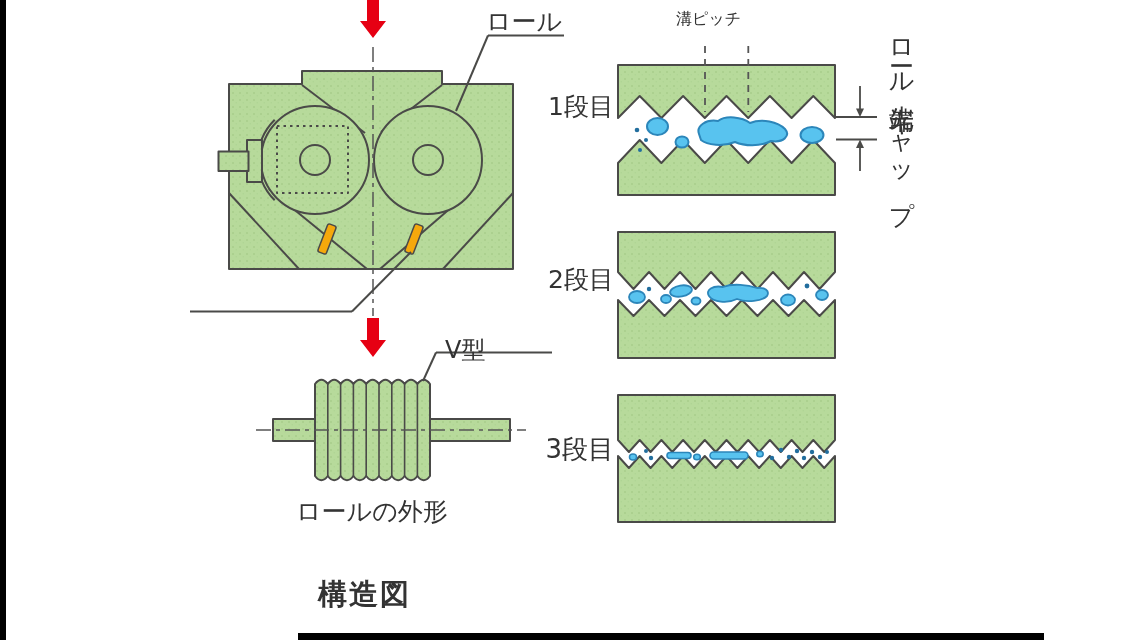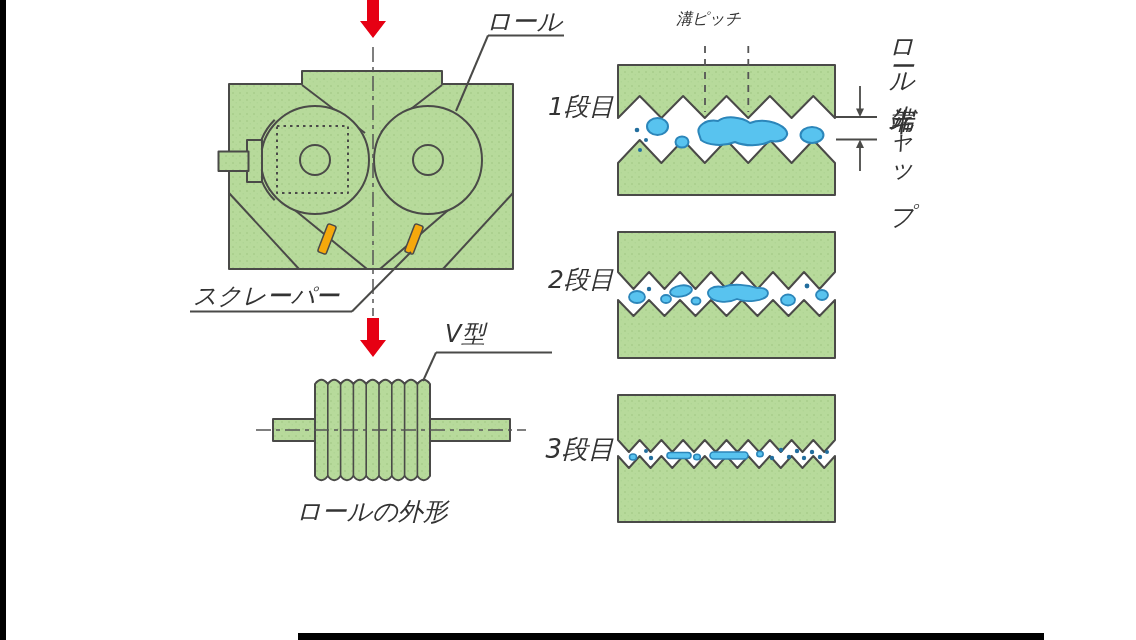--- a/index.html
+++ b/index.html
@@ -1,18 +1,18 @@
 <!DOCTYPE html>
 <html><head>
 <meta charset="utf-8">
 <style>
   html,body{margin:0;padding:0;background:#fff;}
   #canvas{
     position:relative;width:1044px;height:640px;background:#ffffff;overflow:hidden;
-    font-family:"DejaVu Sans","Liberation Sans",sans-serif;color:#333;font-style:italic;
+    font-family:"DejaVu Sans","Liberation Sans",sans-serif;color:#333;
   }
   .lbl{position:absolute;white-space:nowrap;line-height:1.2;color:#333;}
   .cap{font-weight:bold;font-size:29px;letter-spacing:2px;}
   .vert{writing-mode:vertical-rl;text-orientation:upright;letter-spacing:2px;}
   .bar{position:absolute;background:#000;}
   svg{position:absolute;left:0;top:0;}
 </style>
 </head>
 <body>
 
@@ -140,26 +140,26 @@
         <circle cx="804" cy="458" r="2.2" fill="#226e9e" stroke="none"></circle>
         <circle cx="812" cy="452" r="2.2" fill="#226e9e" stroke="none"></circle>
         <circle cx="820" cy="457" r="2.2" fill="#226e9e" stroke="none"></circle>
         <circle cx="827" cy="452" r="2" fill="#226e9e" stroke="none"></circle>
       </g>
     </g>
   </svg>
 
   <div class="lbl" style="left:486px;top:7px;font-size:25px;">ロール</div>
 
-  <div class="lbl" style="left:193px;top:282px;font-size:24px;">スクレーパー</div>
 
-  <div class="lbl" style="left:445px;top:320px;font-size:24px;">V型</div>
+  <div class="lbl" style="left:445px;top:336px;font-size:24px;">V型</div>
 
   <div class="lbl" style="left:296px;top:485px;font-size:25px;margin-top:12px;">ロールの外形</div>
 
+  <div class="lbl cap" style="left:318px;top:577px;">構造図</div>
 
 
   <div class="lbl" style="left:676px;top:9px;font-size:16px;">溝ピッチ</div>
 
   <div class="lbl" style="left:520px;top:92px;width:94px;text-align:right;font-size:25px;">1段目</div>
 
   <div class="lbl" style="left:520px;top:265px;width:94px;text-align:right;font-size:25px;">2段目</div>
 
   <div class="lbl" style="left:520px;top:434px;width:94px;text-align:right;font-size:26px;">3段目</div>
 

